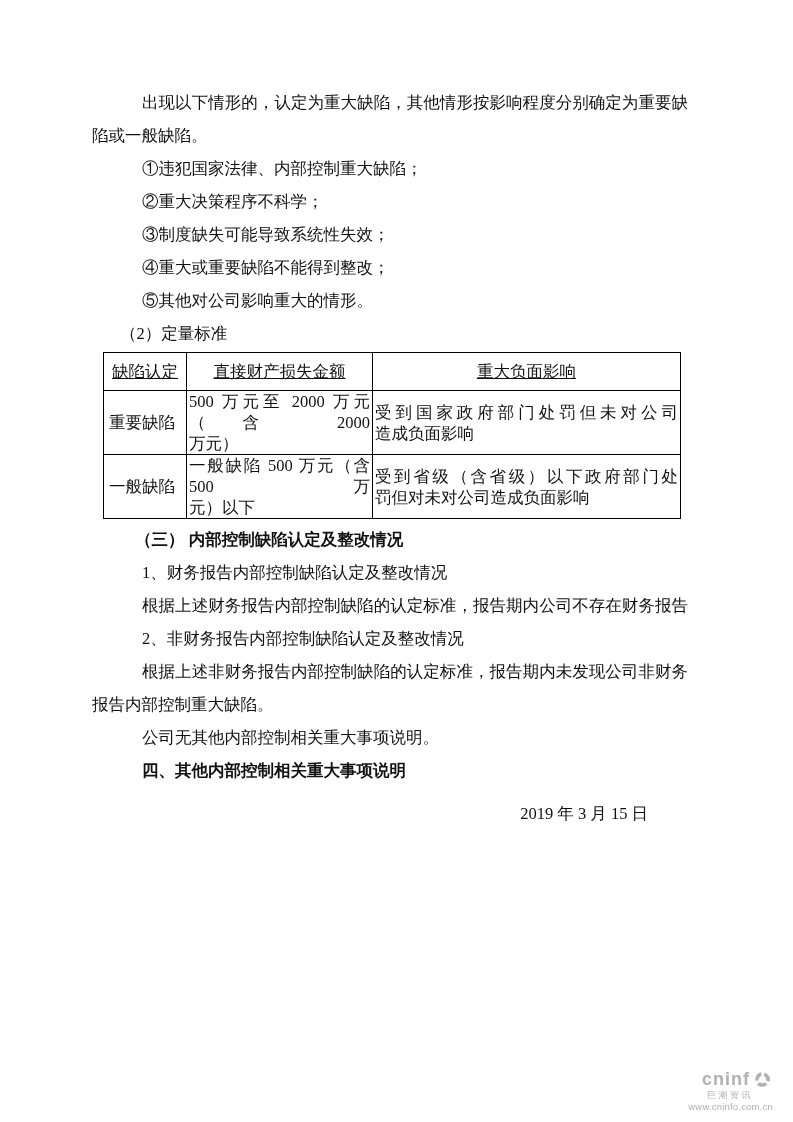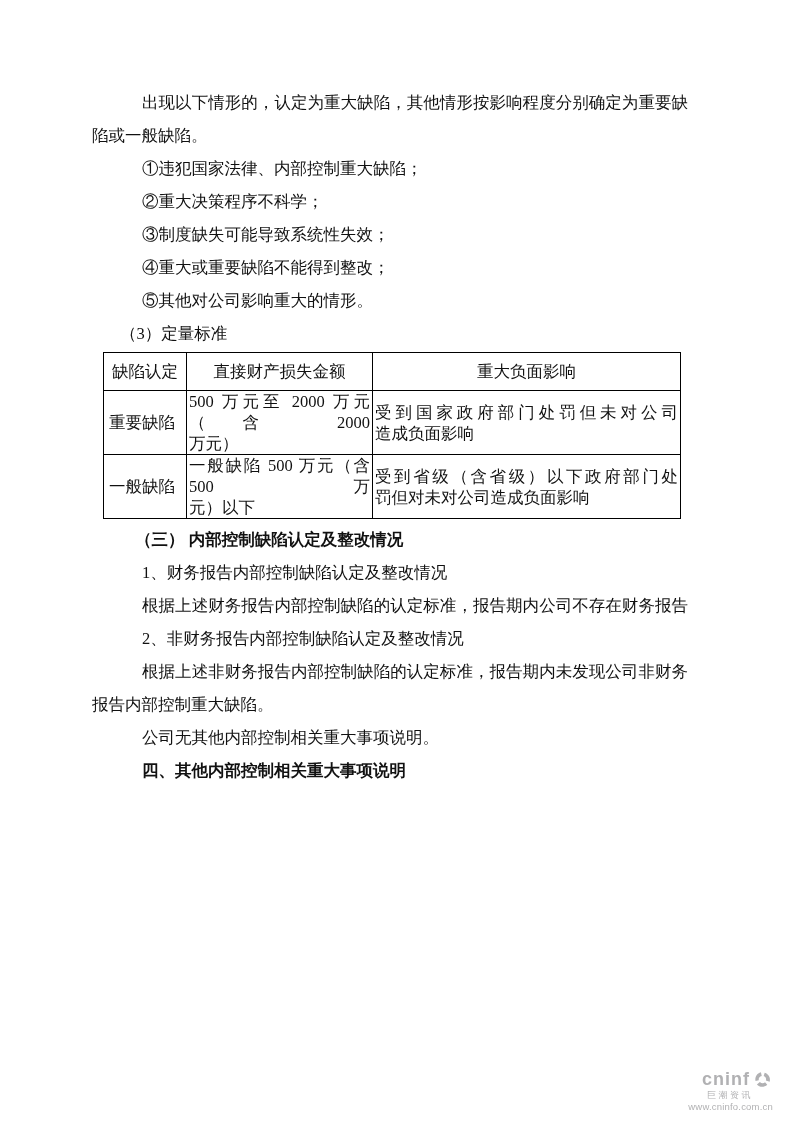--- a/index.html
+++ b/index.html
@@ -105,30 +105,30 @@
       <div class="block">
         <div class="line" style="padding-left: 50px;">③制度缺失可能导致系统性失效；</div>
       </div>
       <div class="block">
         <div class="line" style="padding-left: 50px;">④重大或重要缺陷不能得到整改；</div>
       </div>
       <div class="block">
         <div class="line" style="padding-left: 50px;">⑤其他对公司影响重大的情形。</div>
       </div>
       <div class="block">
-        <div class="line" style="padding-left: 28px;">（3）定量标准</div>
+        <div class="line" style="padding-left: 28px;">（2）定量标准</div>
       </div>
       <table class="crit">
         <colgroup>
           <col style="width: 83px;">
           <col style="width: 186px;">
           <col style="width: 308px;">
         </colgroup>
         <thead>
-          <tr style="height: 38px;">
+          <tr style="height: 38px; text-decoration: underline;">
             <th>
               <div class="cl">缺陷认定</div>
             </th>
             <th>
               <div class="cl">直接财产损失金额</div>
             </th>
             <th>
               <div class="cl">重大负面影响</div>
             </th>
           </tr>
@@ -177,20 +177,23 @@
       <div class="block">
         <div class="line jl" style="padding-left: 50px;">根据上述非财务报告内部控制缺陷的认定标准，报告期内未发现公司非财务</div>
         <div class="line">报告内部控制重大缺陷。</div>
       </div>
       <div class="block">
         <div class="line" style="padding-left: 50px;">公司无其他内部控制相关重大事项说明。</div>
       </div>
       <div class="block bold">
         <div class="line" style="padding-left: 50px;">四、其他内部控制相关重大事项说明</div>
       </div>
+      <div class="block date-block">
+        <div class="line">2019 年 3 月 15 日</div>
+      </div>
     </main>
 
   <div class="logo">
     <div class="logo-top">
       <span class="logo-word">cninf</span><svg class="logo-swirl" width="21" height="19" viewBox="0 0 24 24" aria-hidden="true">
         <g fill="#b1b1b3">
           <path d="M12 3 C 17.5 3 21.5 7 21.5 12 L 16.5 12 C 16.5 9.2 14.6 7.2 12 7.2 Z" transform="rotate(18,12,12)"></path>
           <path d="M12 3 C 17.5 3 21.5 7 21.5 12 L 16.5 12 C 16.5 9.2 14.6 7.2 12 7.2 Z" transform="rotate(138,12,12)"></path>
           <path d="M12 3 C 17.5 3 21.5 7 21.5 12 L 16.5 12 C 16.5 9.2 14.6 7.2 12 7.2 Z" transform="rotate(258,12,12)"></path>
         </g>

